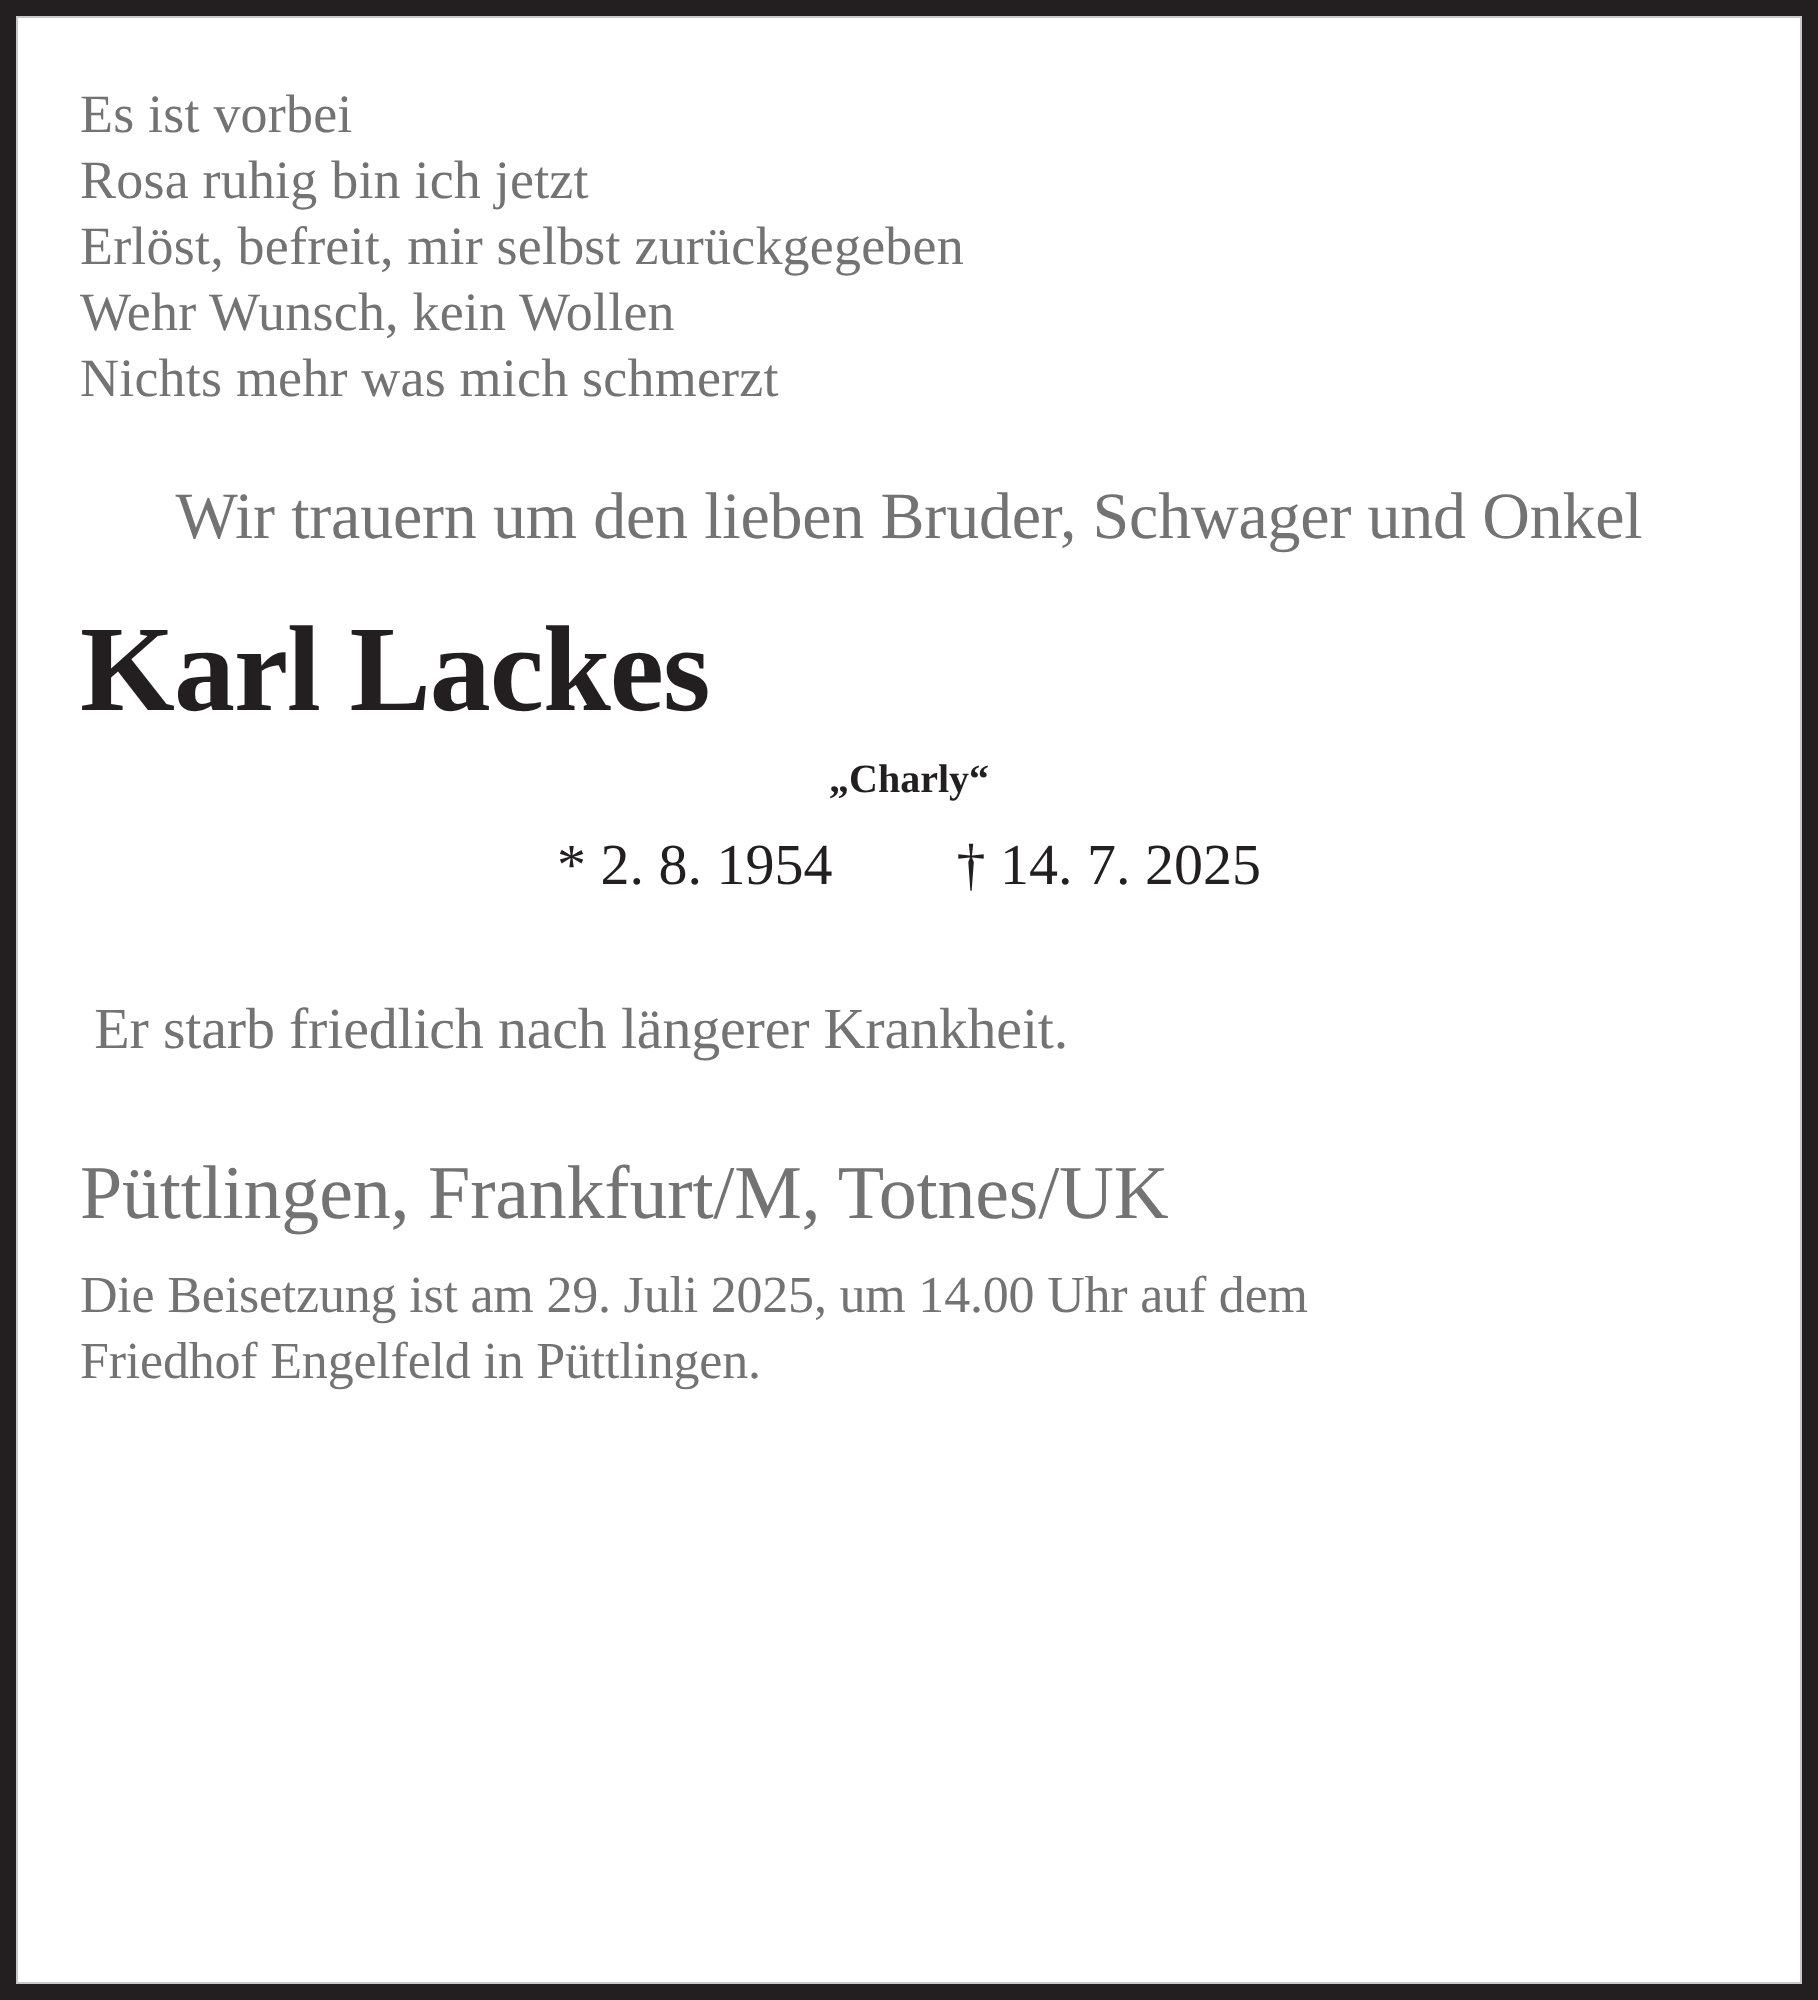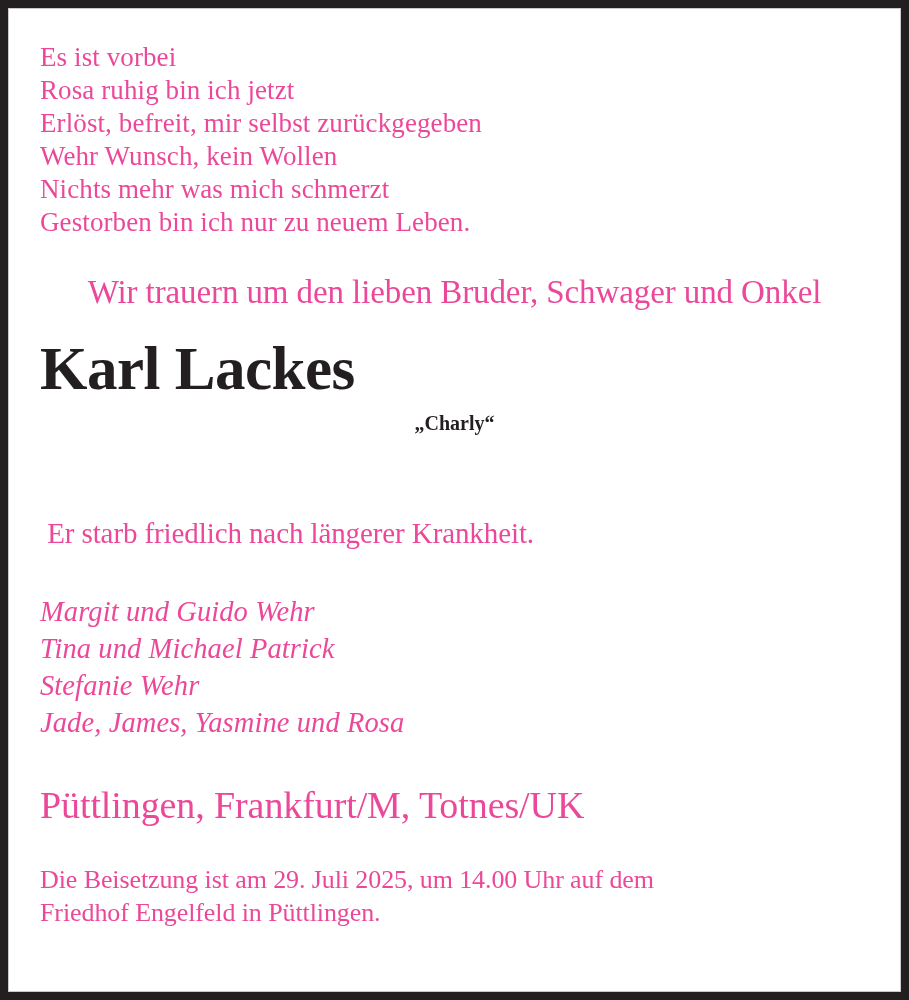--- a/index.html
+++ b/index.html
@@ -37,21 +37,21 @@
     right: 0;
     bottom: 0;
     padding: 24px 31px 0 31px;
     box-sizing: border-box;
     color: #231f20;
   }
 
   
   .line {
     white-space: pre;
-    color: #ec4899;
+    color: #737373;
   }
 
   
   .verse {
     margin-top: 8px;
   }
   .verse .line {
     font-size: 27px;
     line-height: 33px;
     letter-spacing: 0.1px;
@@ -89,21 +89,21 @@
   .dates {
     margin-top: 9px;
     text-align: center;
     font-size: 29px;
     line-height: 34px;
   }
   .dates .date-born { margin-right: 62px; }
 
   
   .passing {
-    margin-top: 76px;
+    margin-top: 48px;
     font-size: 29px;
     line-height: 35px;
     letter-spacing: -0.1px;
   }
 
   
   .survivors {
     margin-top: 42px;
   }
   .survivors .line {
@@ -116,21 +116,21 @@
   
   .places {
     margin-top: 46px;
     font-size: 38px;
     line-height: 36px;
     letter-spacing: -0.1px;
   }
 
   
   .funeral {
-    margin-top: 40px;
+    margin-top: 16px;
     font-family: Liberation Serif, serif;
   }
   .funeral .line {
     font-size: 26px;
     line-height: 33px;
     letter-spacing: -0.1px;
   }
 </style>
 </head>
 <body>
@@ -138,38 +138,34 @@
 <div class="notice">
   <div class="notice-inner">
     <div class="content">
 
       <div class="verse">
         <div class="line">Es ist vorbei</div>
         <div class="line">Rosa ruhig bin ich jetzt</div>
         <div class="line">Erlöst, befreit, mir selbst zurückgegeben</div>
         <div class="line">Wehr Wunsch, kein Wollen</div>
         <div class="line">Nichts mehr was mich schmerzt</div>
-        <div class="line">Gestorben bin ich nur zu neuem Leben.</div>
       </div>
 
       <div class="mourn-line line">Wir trauern um den lieben Bruder, Schwager und Onkel</div>
 
       <div class="name">Karl Lackes</div>
 
       <div class="nickname">„Charly“</div>
 
+      <div class="dates">
+        <span class="date-born">* 2. 8. 1954</span><span class="date-died">† 14. 7. 2025</span>
+      </div>
 
       <div class="passing line"> Er starb friedlich nach längerer Krankheit.</div>
 
-      <div class="survivors">
-        <div class="line">Margit und Guido Wehr</div>
-        <div class="line">Tina und Michael Patrick</div>
-        <div class="line">Stefanie Wehr</div>
-        <div class="line">Jade, James, Yasmine und Rosa</div>
-      </div>
 
       <div class="places line">Püttlingen, Frankfurt/M, Totnes/UK</div>
 
       <div class="funeral">
         <div class="line">Die Beisetzung ist am 29. Juli 2025, um 14.00 Uhr auf dem</div>
         <div class="line">Friedhof Engelfeld in Püttlingen.</div>
       </div>
 
     </div>
   </div>

